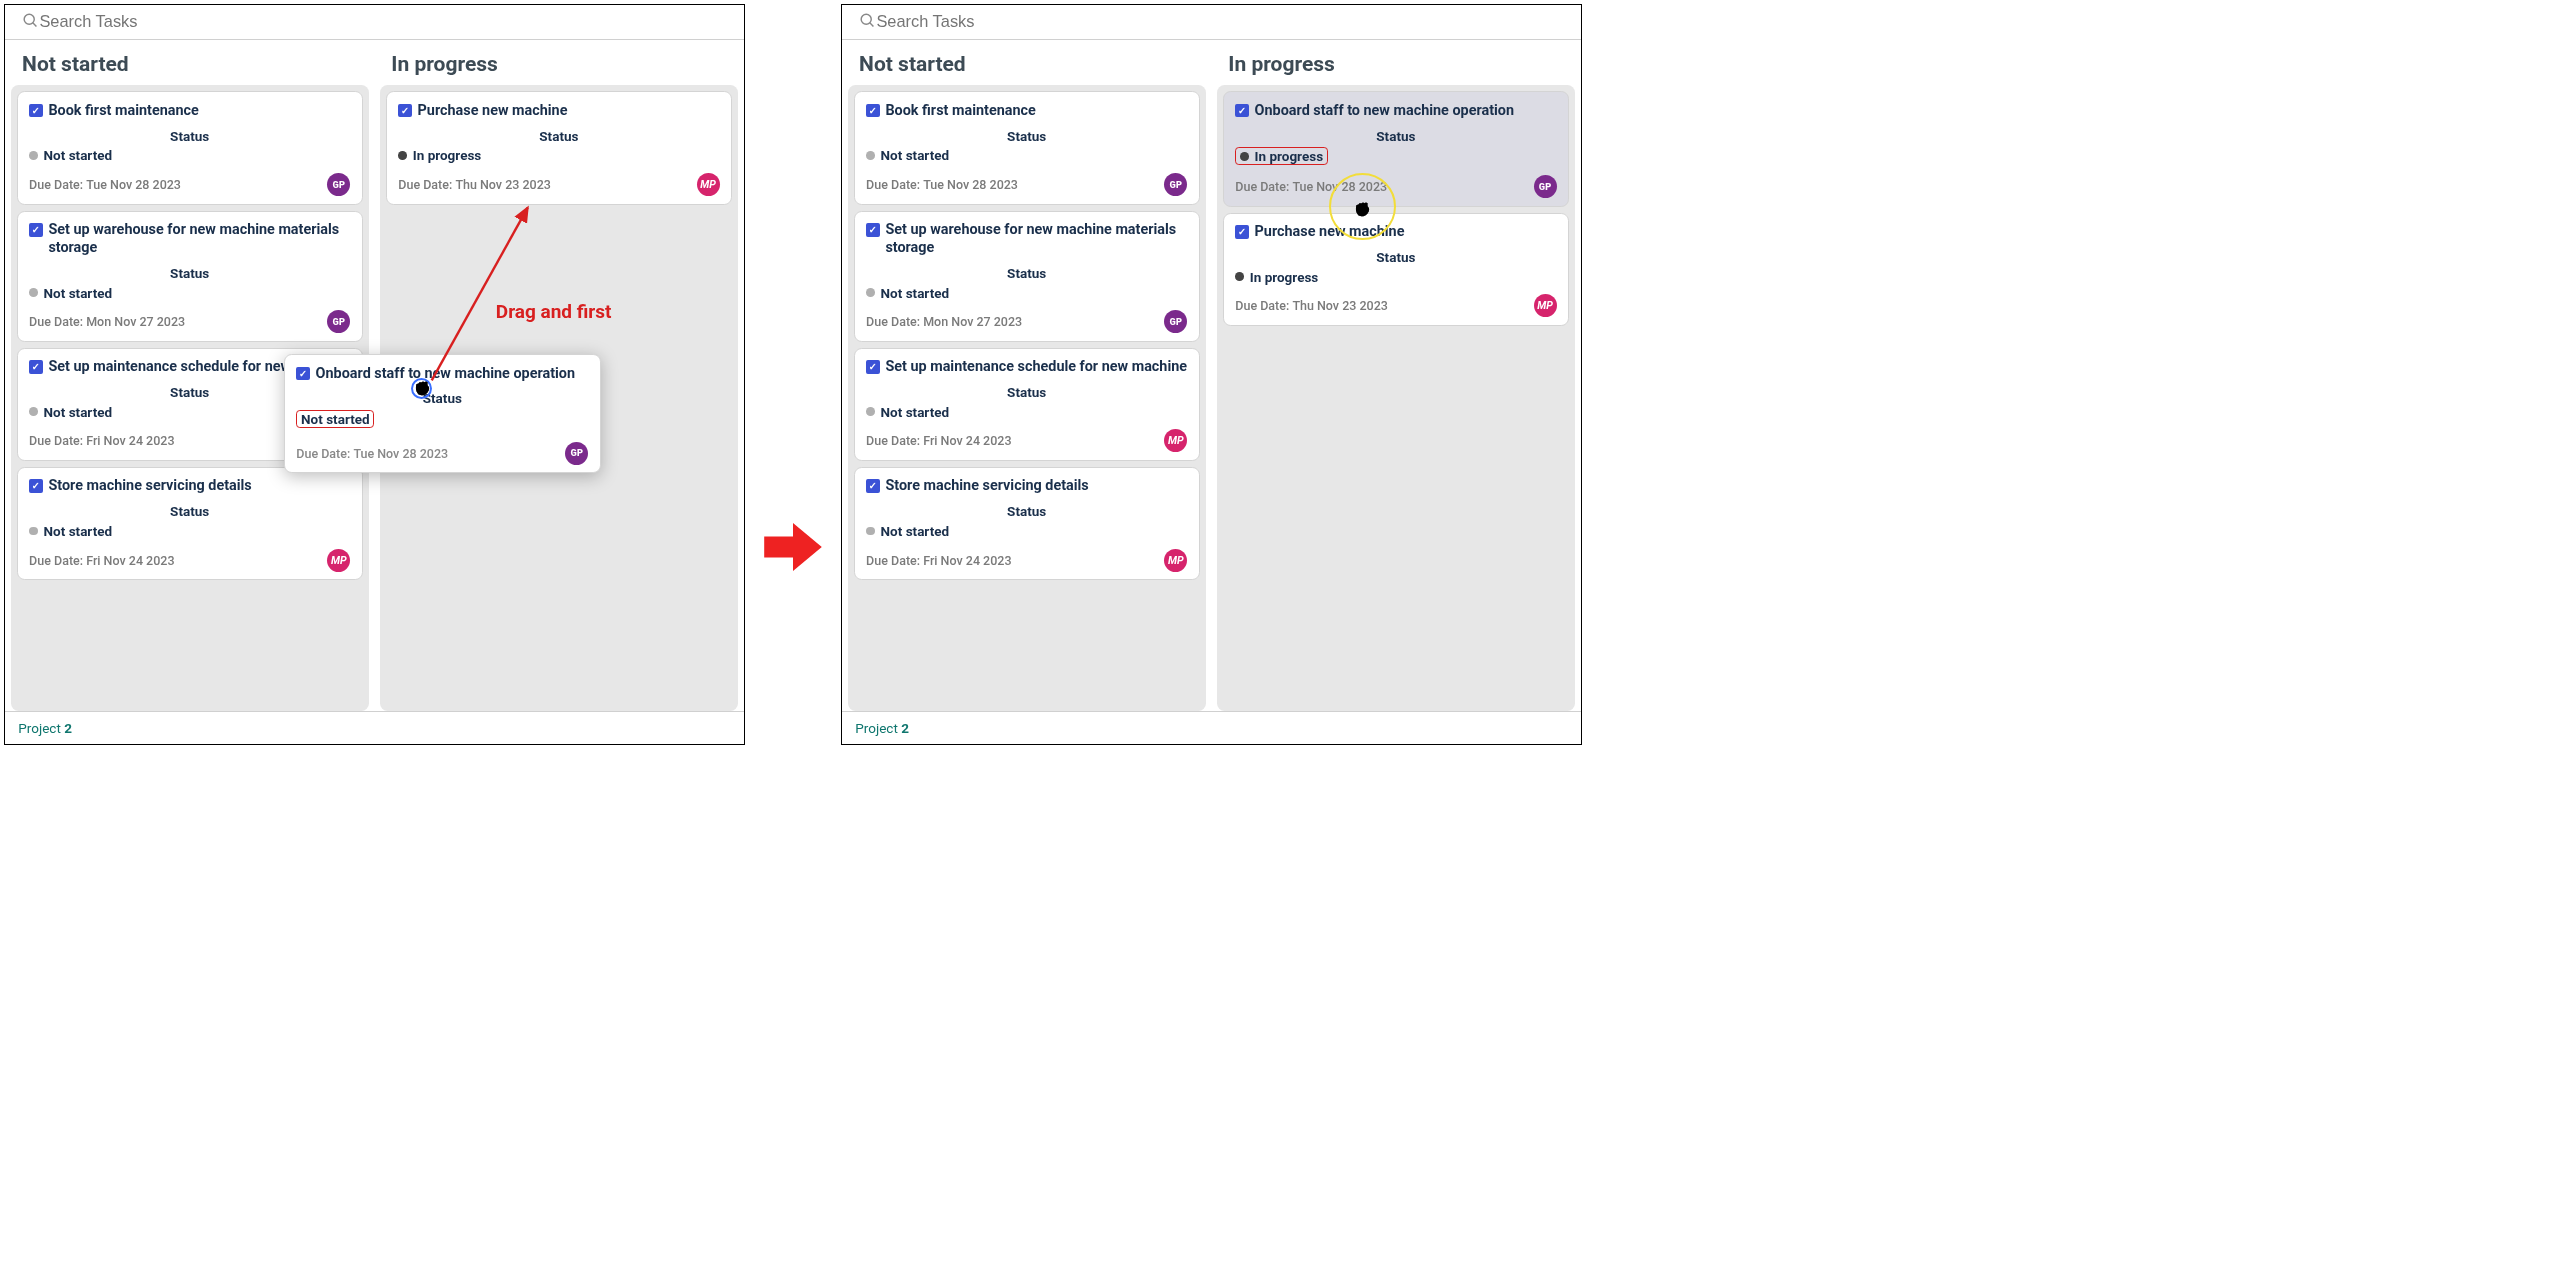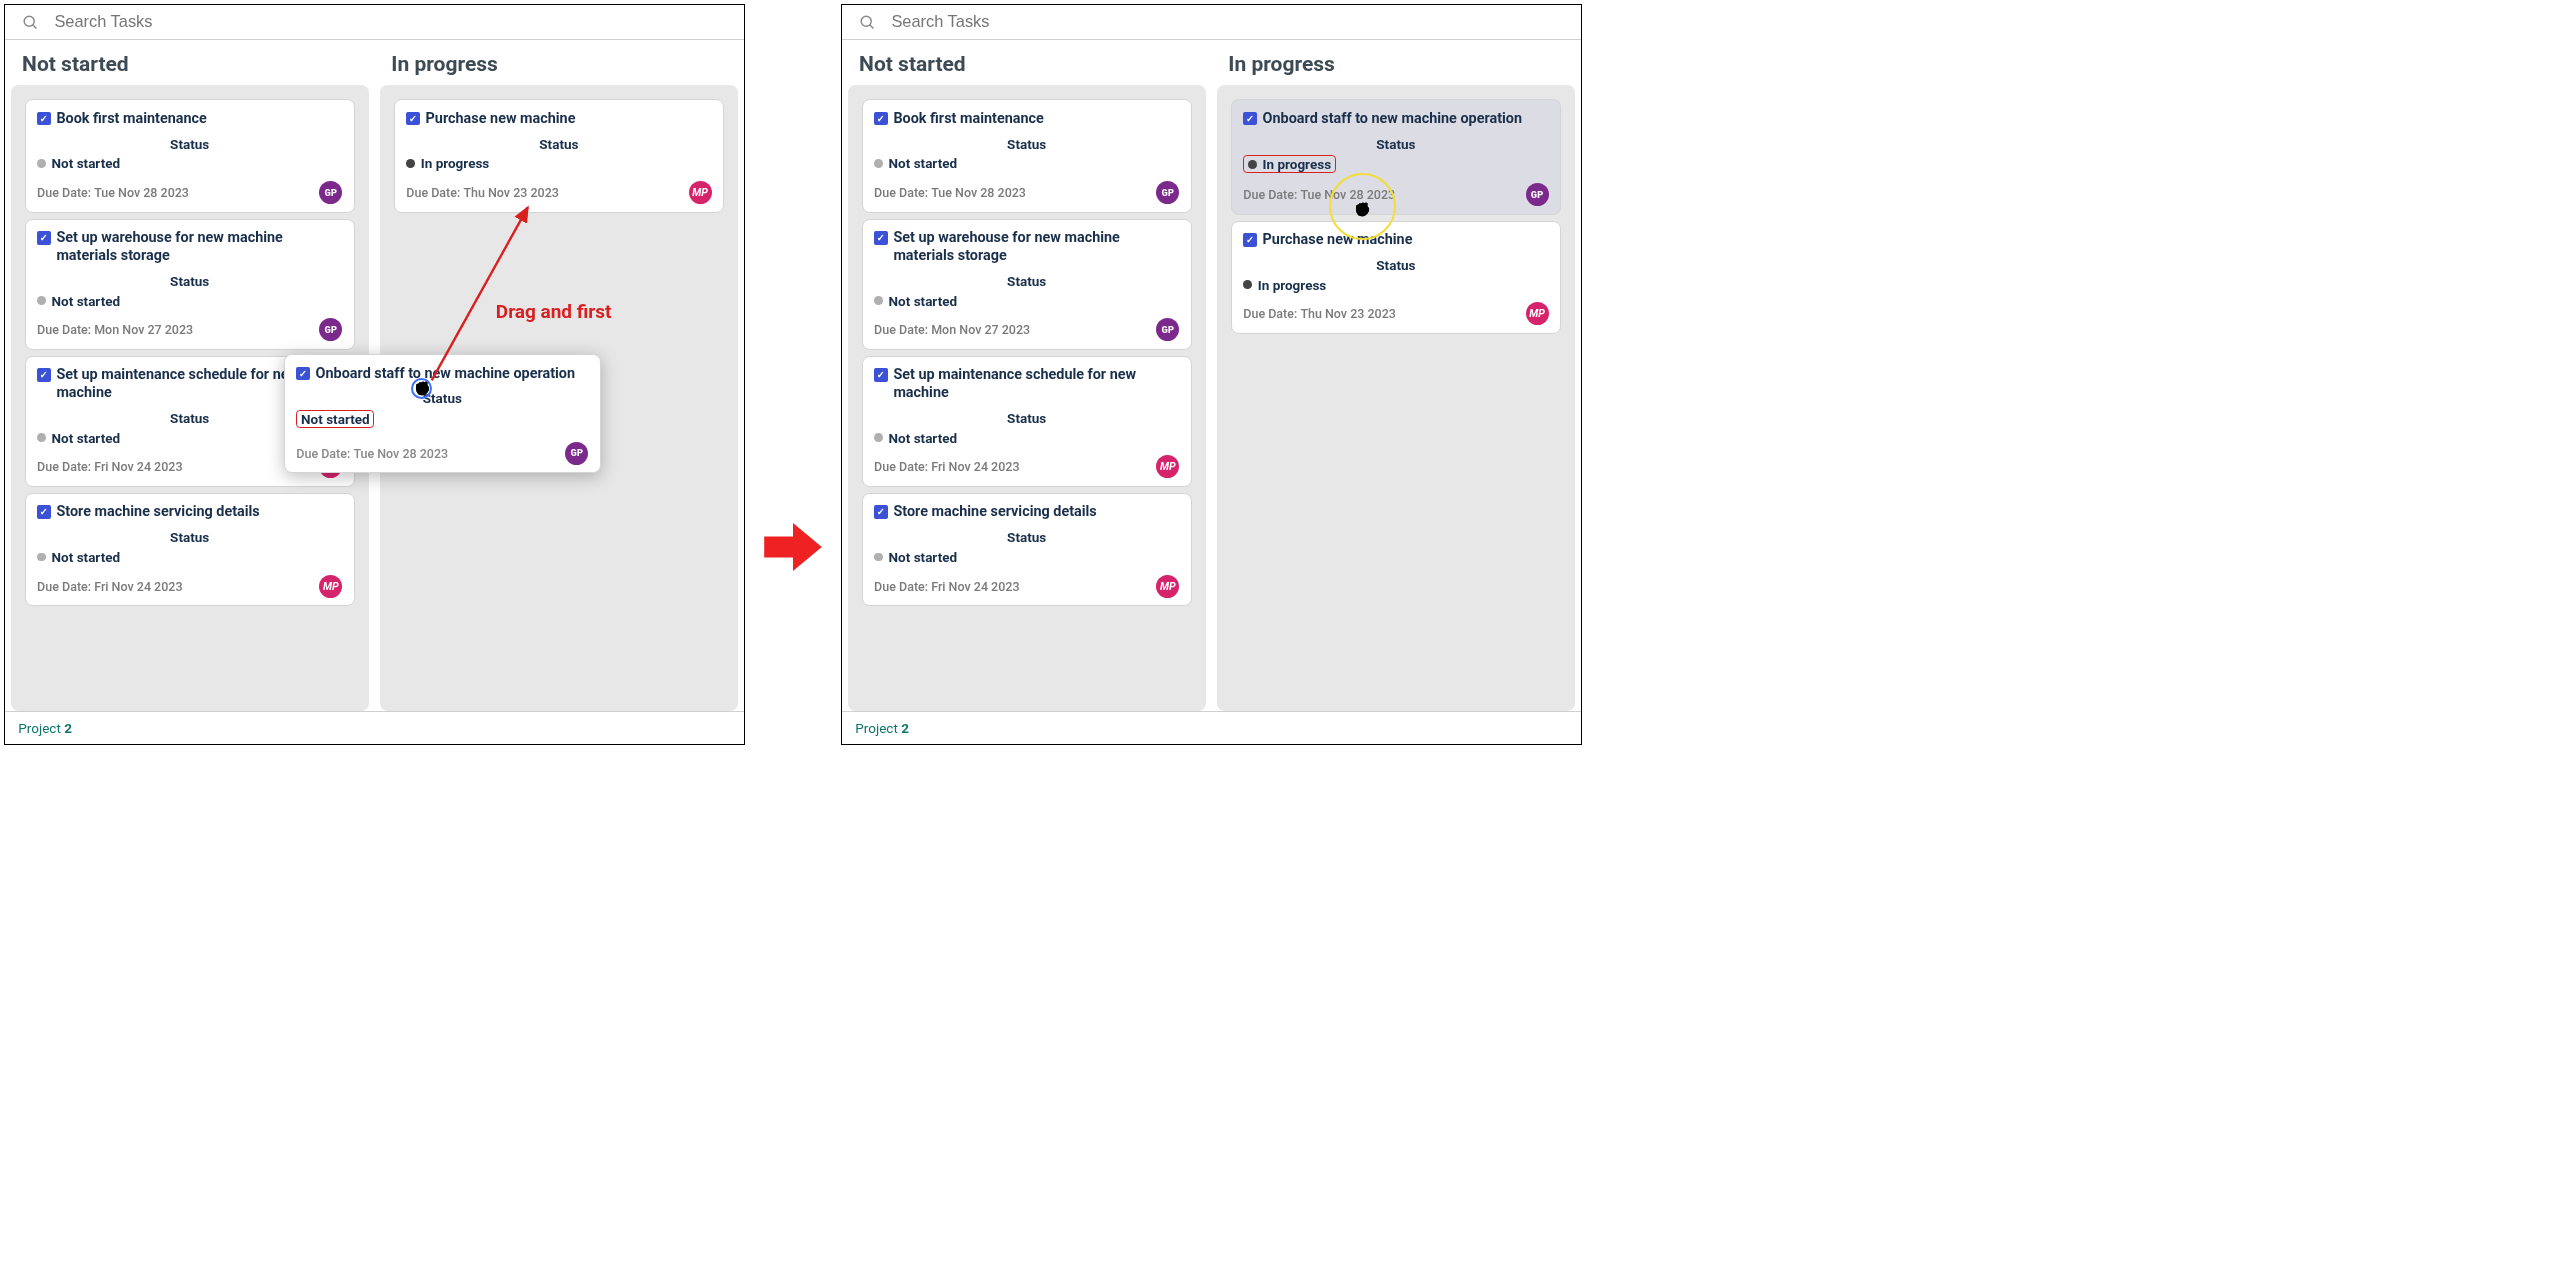--- a/index.html
+++ b/index.html
@@ -16,24 +16,24 @@
       background: #fff;
       width: 741px;
       height: 741px;
       position: relative;
       display: flex;
       flex-direction: column;
       overflow: hidden;
     }
     .search-bar {
       display: flex;
-      align-items: flex-end;
+      align-items: flex-start;
       padding: 7.7px 17.3px;
       border-bottom: 1px solid #d0d0d0;
-      gap: 15px;
+      gap: 0;
     }
     .search-bar svg { width: 17.3px; height: 17.3px; flex: none; }
     .search-bar input {
       border: none;
       outline: none;
       font-size: 16.4px;
       color: #888;
       flex: 1;
       background: transparent;
     }
@@ -53,21 +53,21 @@
     }
     .col-title {
       font-size: 21px;
       font-weight: 700;
       color: #3d4b55;
       padding: 5.8px 11.5px 9.6px 11.5px;
     }
     .col-body {
       background: #e7e7e7;
       border-radius: 7.7px;
-      padding: 14px;
+      padding: 6px;
       flex: 1;
       display: flex;
       flex-direction: column;
       gap: 5.8px;
       overflow: hidden;
     }
     .card {
       background: #fff;
       border: 1px solid #d4d4d4;
       border-radius: 7.7px;

